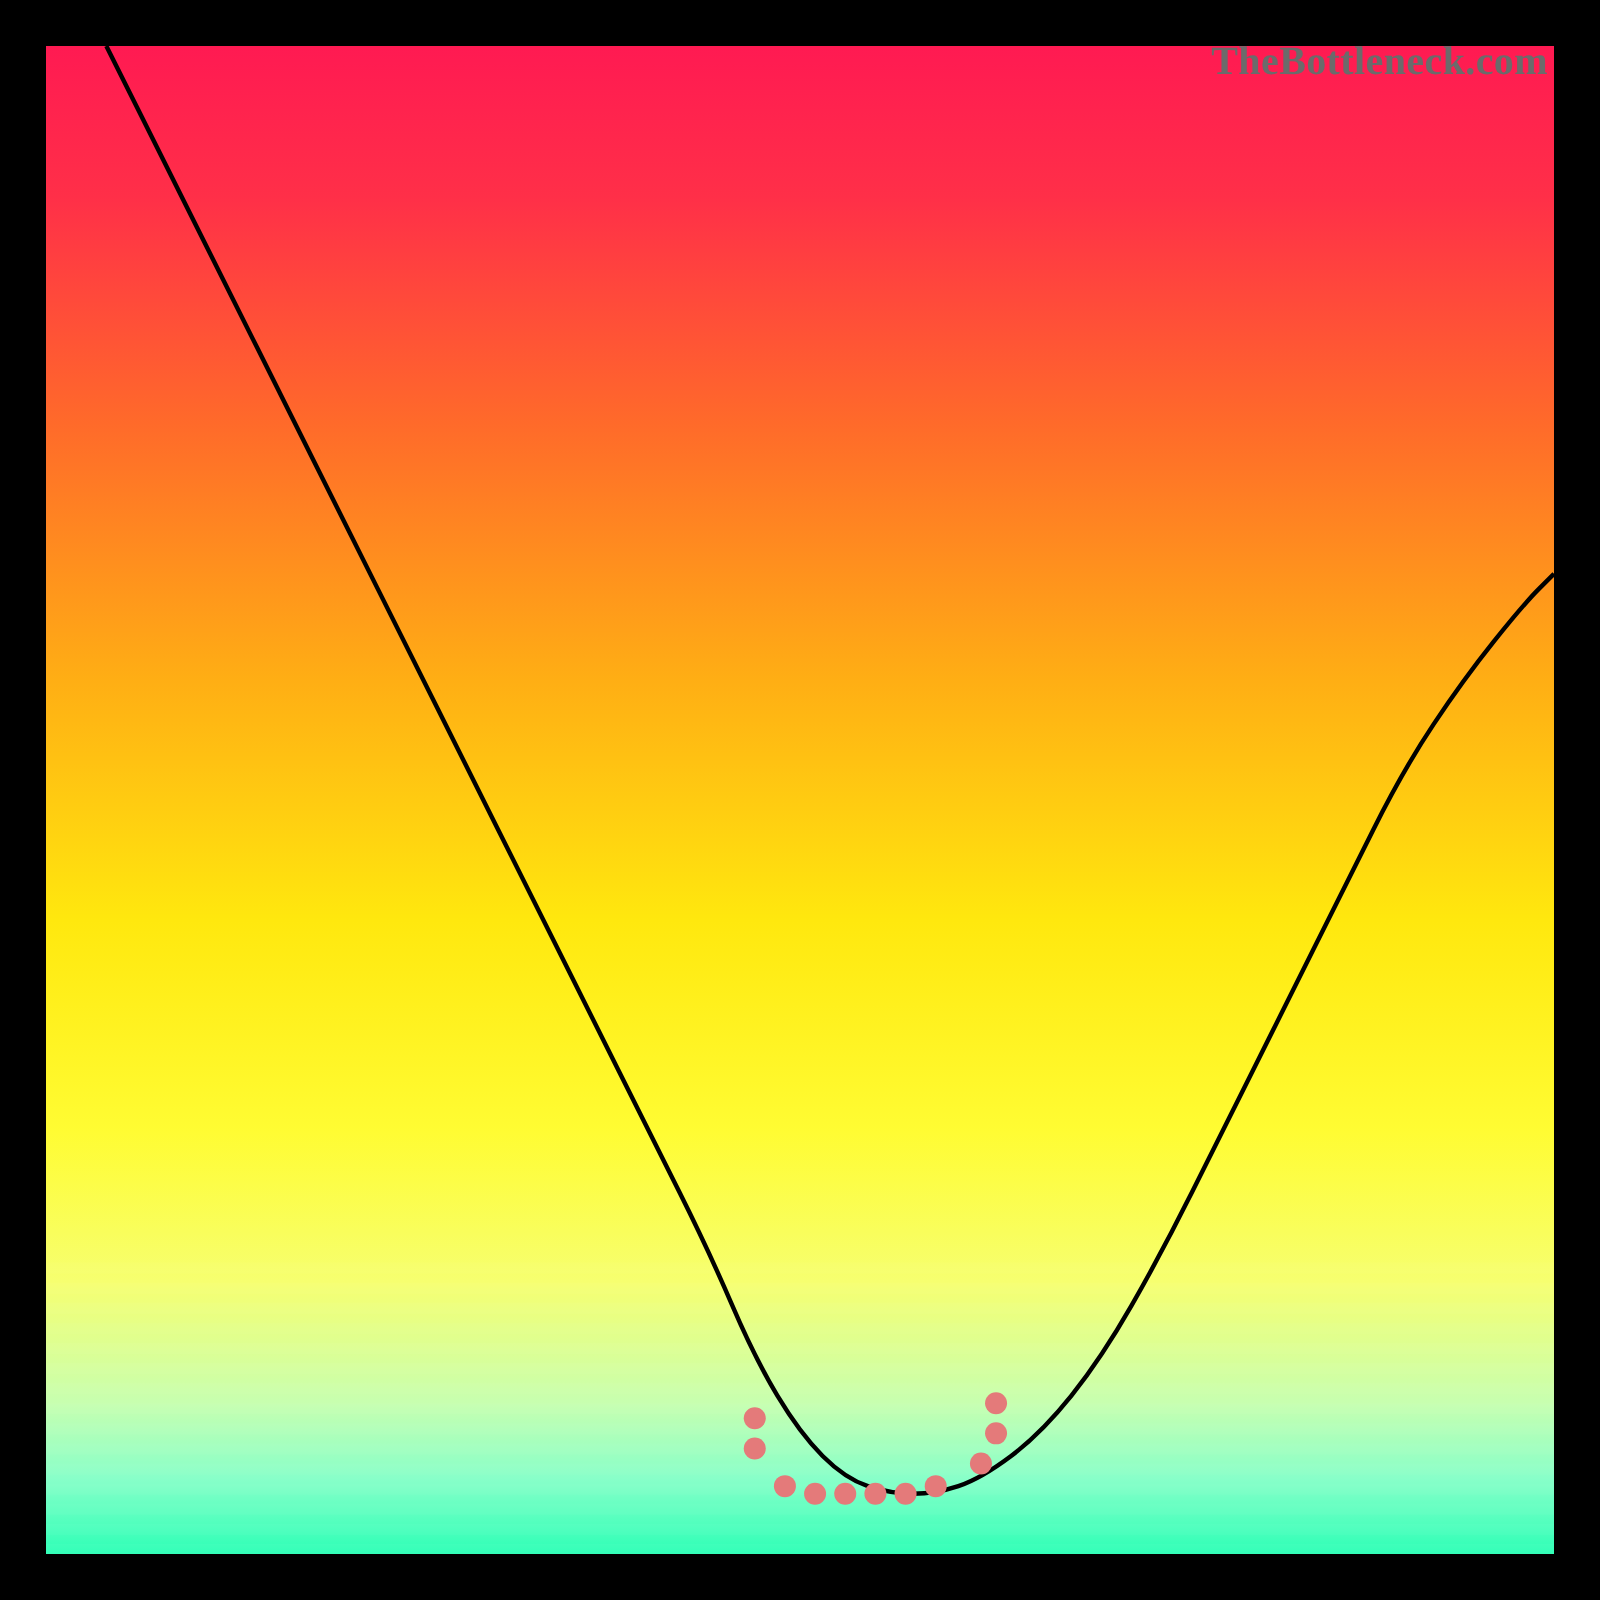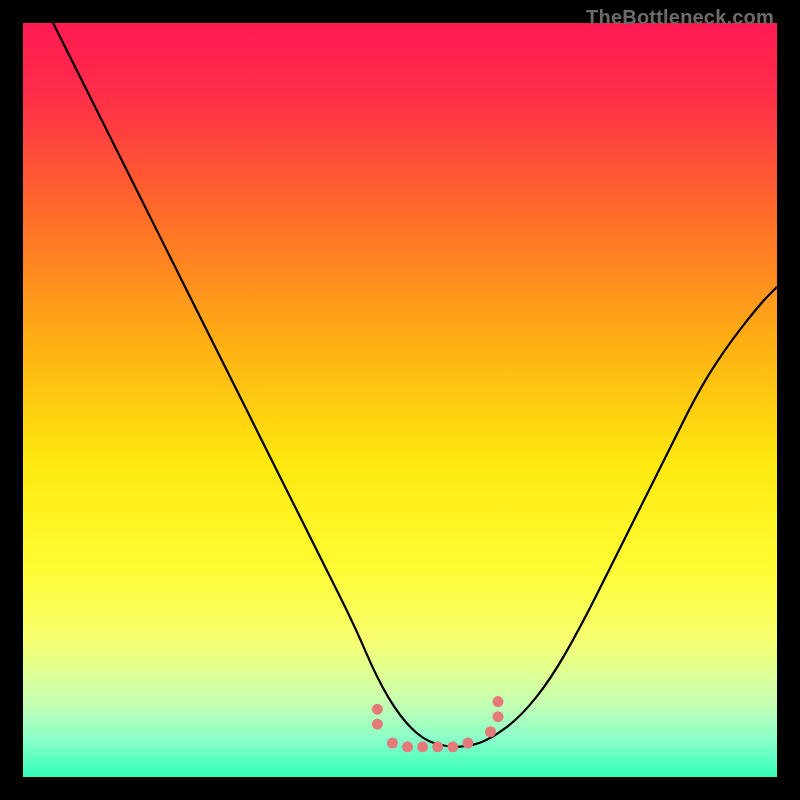--- a/index.html
+++ b/index.html
@@ -20,23 +20,23 @@
   }
   .plot {
     position: absolute;
     left: 0;
     top: 0;
     width: 754px;
     height: 754px;
   }
   .watermark {
     position: absolute;
-    top: 6px;
+    top: 20px;
     right: 26px;
-    font-family: Liberation Sans, sans-serif;
+    font-family: Liberation Serif, serif;
     font-size: 20px;
     font-weight: bold;
     color: #6b6b6b;
     letter-spacing: 0.2px;
   }
 </style>
 </head>
 <body>
 
 <div class="frame">

